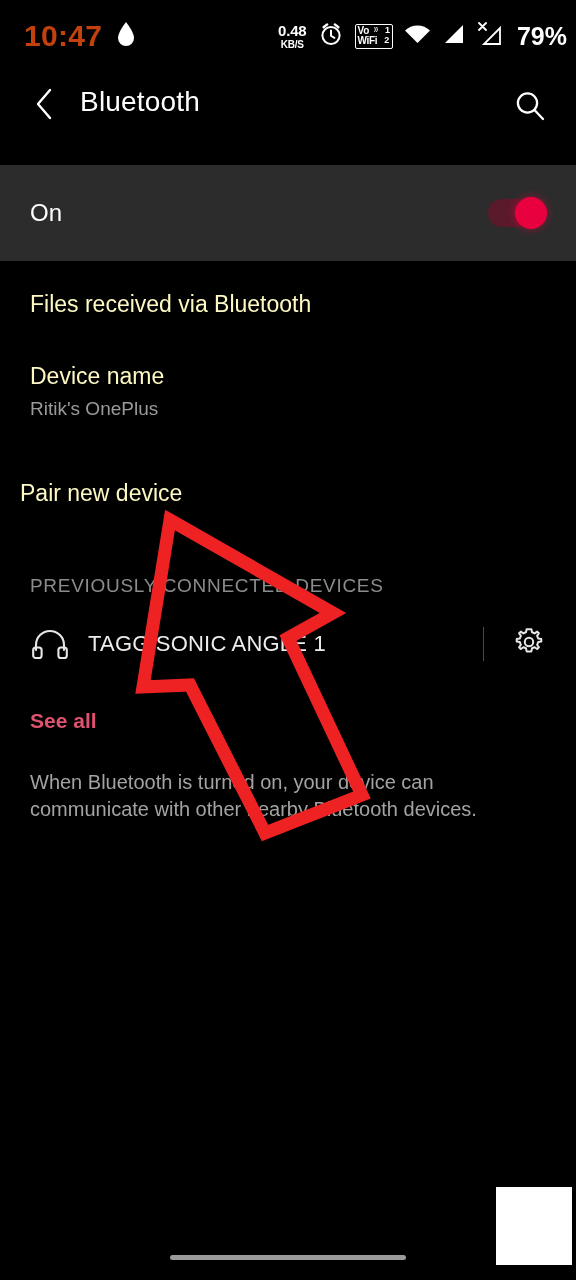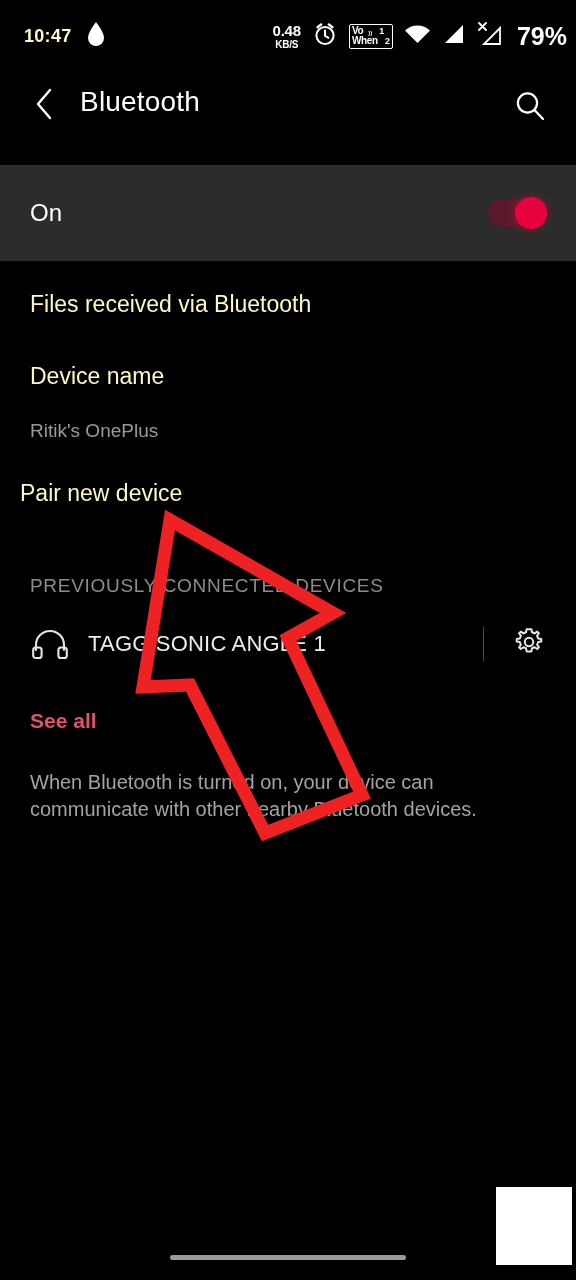--- a/index.html
+++ b/index.html
@@ -18,37 +18,37 @@
   }
 
   
   .statusbar {
     position:absolute; top:0; left:0;
     width:576px; height:72px;
     display:flex; align-items:center;
     padding:0 24px;
   }
   .sb-left { display:flex; align-items:center; gap:14px; }
-  .sb-clock { font-size:18px; font-weight:600; letter-spacing:.3px; color:#fef9c3; }
+  .sb-clock { font-size:30px; font-weight:600; letter-spacing:.3px; color:#c2410c; }
   .sb-right {
     position:absolute; right:9px; top:0; height:72px;
     display:flex; align-items:center; gap:11px;
   }
   .netspeed {
     display:flex; flex-direction:column; align-items:center;
     line-height:1;
   }
   .netspeed .ns-val { font-size:15px; font-weight:600; letter-spacing:-.2px; }
   .netspeed .ns-unit { font-size:10px; font-weight:600; margin-top:2px; letter-spacing:-.2px; }
   .vowifi {
     border:1.6px solid #fff; border-radius:2px;
     padding:1px 2px; display:flex; flex-direction:column;
     line-height:1.05;
   }
-  .vowifi .vw-row { display:flex; align-items:flex-end; gap:5px; }
+  .vowifi .vw-row { display:flex; align-items:flex-start; gap:5px; }
   .vowifi .vw-main { font-size:10px; font-weight:700; letter-spacing:-.3px; }
   .vowifi .vw-sup { font-size:6px; font-weight:700; line-height:1; }
   .vowifi .vw-num { font-size:9px; font-weight:700; margin-left:2px; }
   .sb-batt { font-size:25px; font-weight:600; margin-left:2px; }
 
   
   .appbar {
     position:absolute; top:86px; left:0;
     width:576px; height:76px;
     display:flex; align-items:flex-start;
@@ -97,21 +97,21 @@
   .list { position:absolute; top:261px; left:0; width:576px; }
   .row {
     padding:0 30px;
     display:flex; align-items:center;
     cursor:pointer;
   }
   .row-title { font-size:23px; color:#fef9c3; font-weight:400; }
   .row-sub { font-size:19px; color:#9a9a9a; margin-top:8px; }
 
   .item-files { height:86px; align-items:center; }
-  .item-devname { height:100px; align-items:flex-start; padding-top:16px; flex-direction:column;gap:22px; }
+  .item-devname { height:100px; align-items:flex-start; padding-top:16px; flex-direction:column; }
   .item-pair { height:92px; align-items:center;padding-left:20px; }
 
   .section-head {
     padding:0 30px;
     height:64px;
     display:flex; align-items:flex-end;
     font-size:19px; letter-spacing:.7px;
     color:#8c8c8c;
     padding-bottom:6px;
   }
@@ -202,21 +202,21 @@
         </svg>
       </span>
 
       <span class="vowifi">
         <span class="vw-row">
           <span class="vw-main">Vo</span>
           <span class="vw-sup">))</span>
           <span class="vw-num">1</span>
         </span>
         <span class="vw-row">
-          <span class="vw-main">When</span>
+          <span class="vw-main">WiFi</span>
           <span class="vw-num">2</span>
         </span>
       </span>
 
       <span>
         <svg width="27" height="22" viewBox="0 0 27 22">
           <path d="M13.5 20 L1 7.5 C4.3 4.3 8.7 2.4 13.5 2.4 S22.7 4.3 26 7.5 Z" fill="#fff"></path>
         </svg>
       </span>
 

